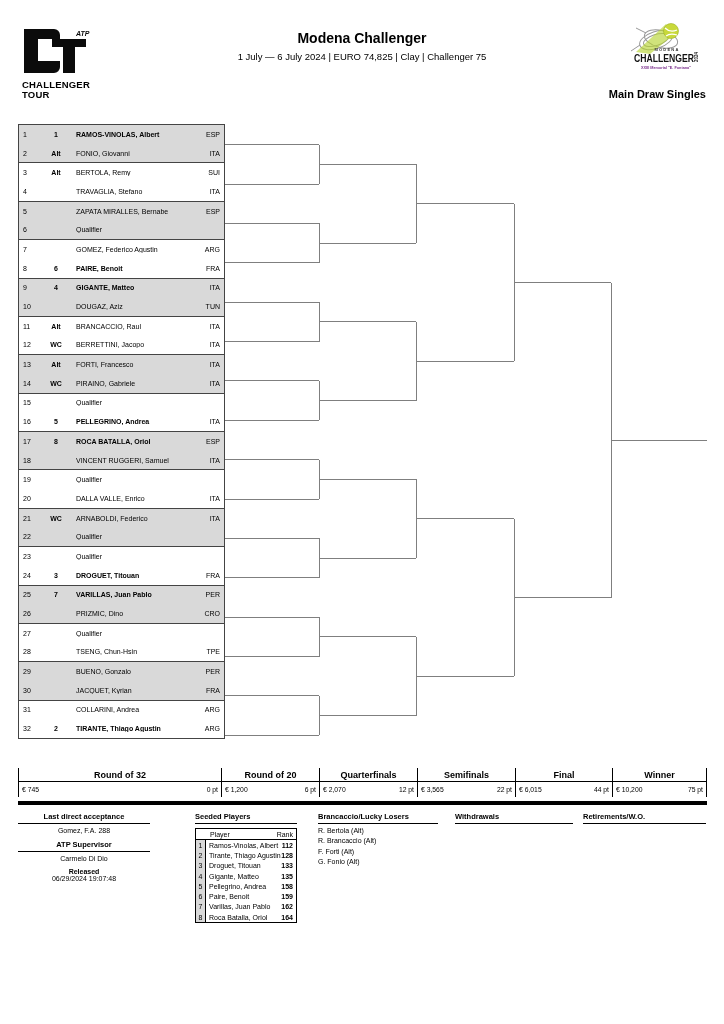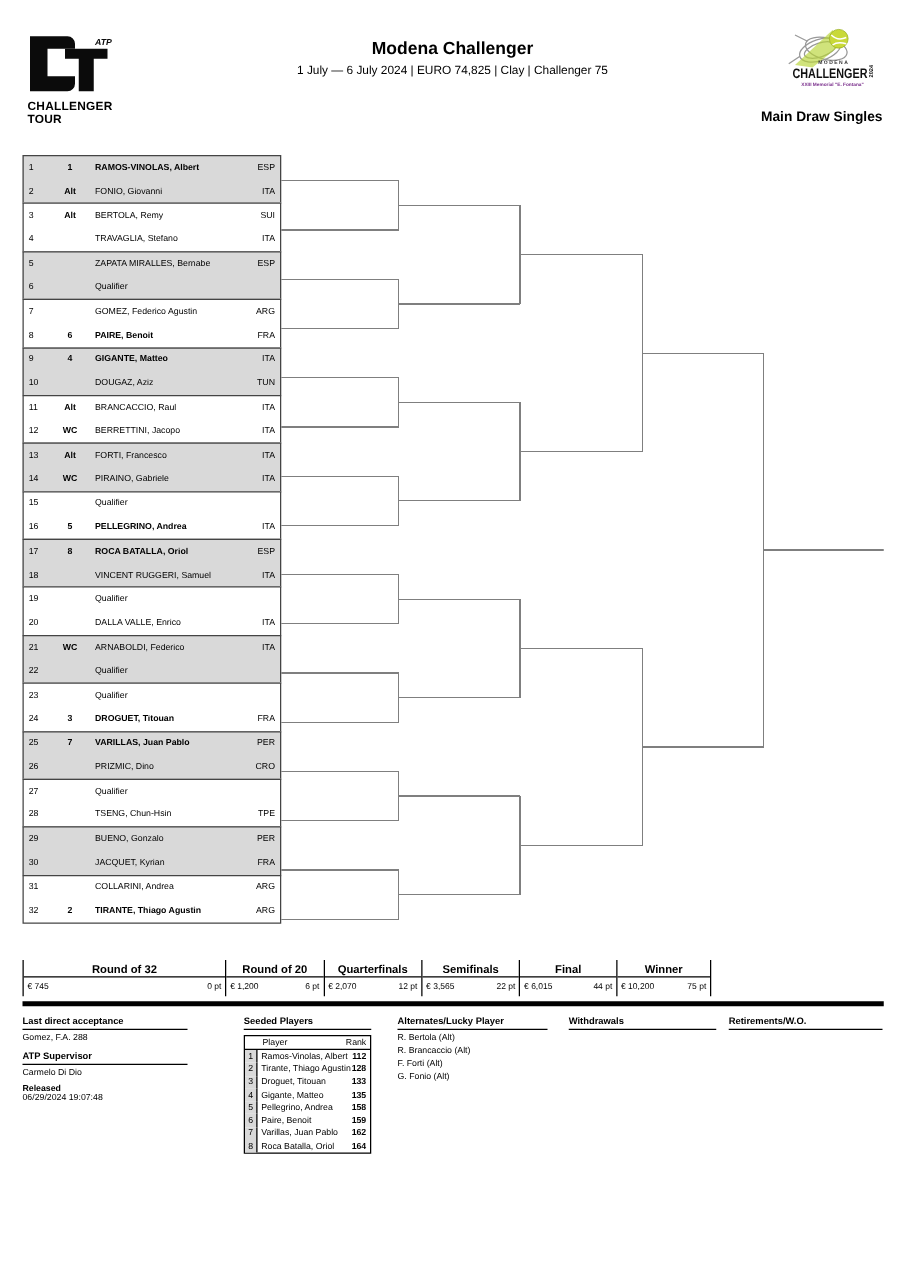--- a/index.html
+++ b/index.html
@@ -28,32 +28,32 @@
   .c-num { width:22px; padding-left:4px; }
   .c-status { width:30px; text-align:center; font-weight:bold; }
   .c-name { flex:1; padding-left:5px; white-space:nowrap; overflow:hidden; }
   .draw-row.seeded .c-name { font-weight:bold; }
   .c-country { width:28px; padding-right:4px; text-align:right; }
 
   
   .bracket { position:absolute; left:225px; top:125px; }
 
   
-  .rounds-table { position:absolute; left:18px; top:768px; width:551px; display:flex; border-left:1px solid #000; }
+  .rounds-table { position:absolute; left:18px; top:768px; width:689px; display:flex; border-left:1px solid #000; }
   .round-col { border-right:1px solid #000; }
   .round-head { height:14px; font-size:9px; font-weight:bold; text-align:center; line-height:14px; border-bottom:1px solid #000; }
   .round-vals { height:15px; display:flex; justify-content:space-between; align-items:center; font-size:6.8px; padding:0 3px; }
   .divider-bar { position:absolute; left:18px; top:801px; width:689px; height:4px; background:#000; }
 
   
   .f-col { position:absolute; top:812px; font-size:7px; }
   .f-head { font-size:7.5px; font-weight:bold; border-bottom:1.5px solid #000; padding-bottom:2px; }
   .f-line { margin-top:3px; }
   .f-sub { font-size:7.5px; font-weight:bold; margin-top:7px; }
-  .col-lda { left:18px; width:132px; }
+  .col-lda { left:18px; width:132px;text-align:center; }
   .col-seeded { left:155px; width:142px;padding-left:40px; }
   .col-alt { left:318px; width:120px; }
   .col-wd { left:455px; width:118px; }
   .col-ret { left:583px; width:123px; }
 
   .seed-table { margin-top:4px; border:1px solid #000; }
   .seed-head { display:flex; height:11px; align-items:center; border-bottom:1px solid #000; font-size:7px; }
   .seed-head .sh-player { flex:1; padding-left:14px; }
   .seed-head .sh-rank { padding-right:3px; }
   .seed-row { display:flex; height:10.3px; align-items:center; font-size:7px; }
@@ -494,21 +494,21 @@
           <div class="seed-row">
             <div class="s-num">8</div>
             <div class="s-name">Roca Batalla, Oriol</div>
             <div class="s-rank">164</div>
           </div>
         </div>
     </div>
   </div>
 
   <div class="f-col col-alt">
-    <div class="f-head">Alternates/Lucky Player</div>
+    <div class="f-head">Brancaccio/Lucky Losers</div>
     <div id="altList">
         <div class="alt-item">R. Bertola (Alt)</div>
         <div class="alt-item">R. Brancaccio (Alt)</div>
         <div class="alt-item">F. Forti (Alt)</div>
         <div class="alt-item">G. Fonio (Alt)</div>
       </div>
   </div>
 
   <div class="f-col col-wd">
     <div class="f-head">Withdrawals</div>

